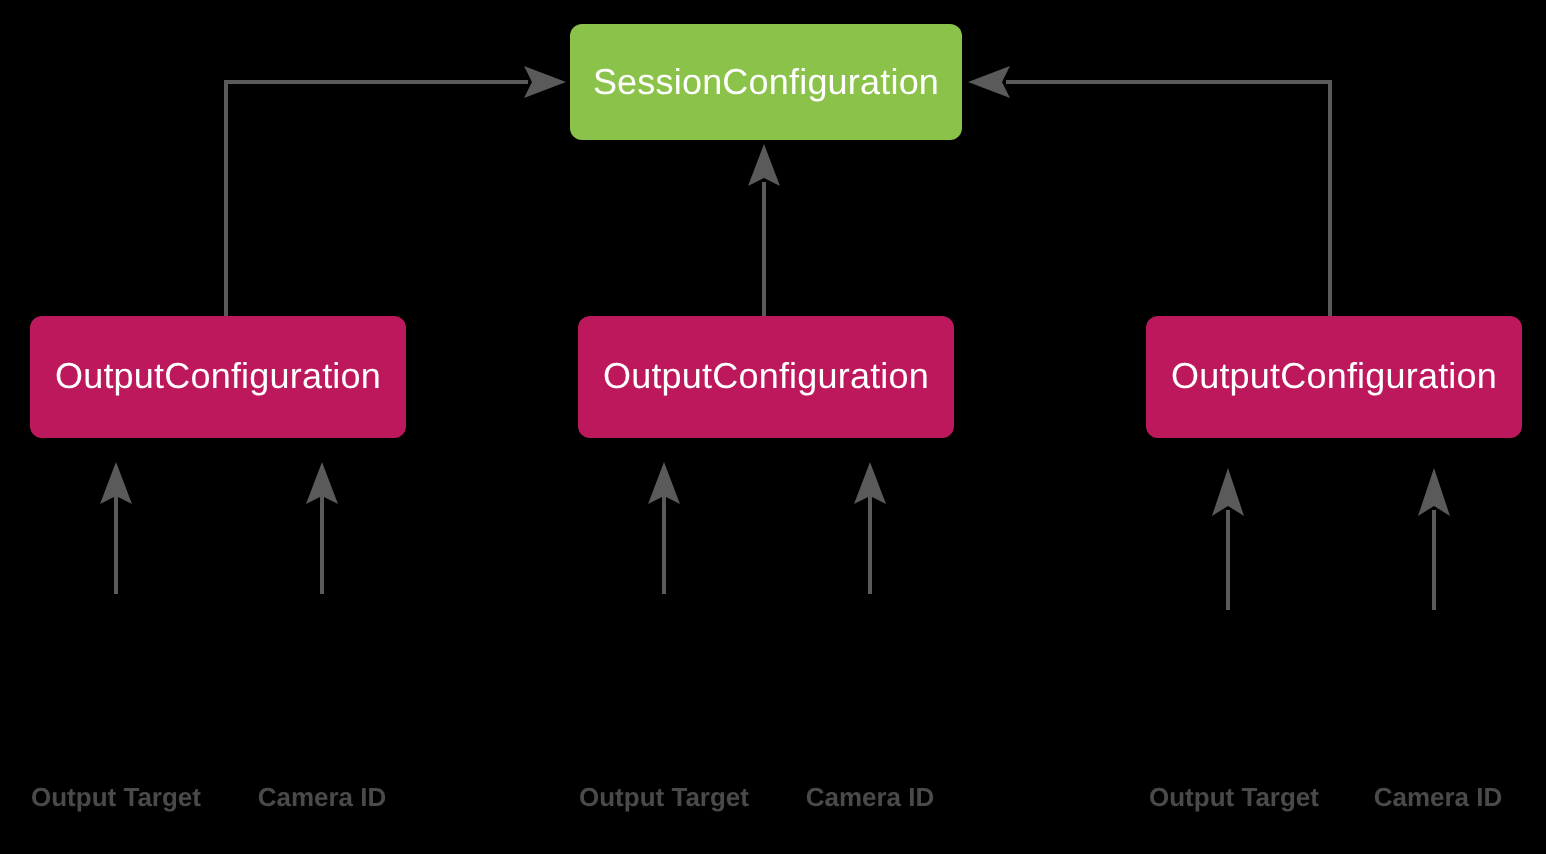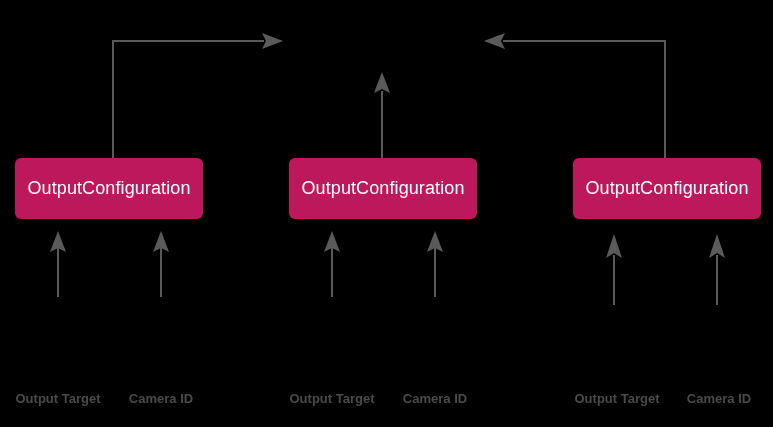--- a/index.html
+++ b/index.html
@@ -106,20 +106,23 @@
     <g>
       <path class="edge-line" d="M614,305 L614,255"></path>
       <polygon class="arrow-head" points="614,234 606,258 614,253 622,258"></polygon>
     </g>
     <g>
       <path class="edge-line" d="M717,305 L717,255"></path>
       <polygon class="arrow-head" points="717,234 709,258 717,253 725,258"></polygon>
     </g>
   </svg>
 
+  <div class="node session" style="left:285px; top:12px; width:196px; height:58px;">
+    <span class="node-label">SessionConfiguration</span>
+  </div>
 
   <div class="node output" style="left:15px; top:158px; width:188px; height:61px;">
     <span class="node-label">OutputConfiguration</span>
   </div>
 
   <div class="node output" style="left:289px; top:158px; width:188px; height:61px;">
     <span class="node-label">OutputConfiguration</span>
   </div>
 
   <div class="node output" style="left:573px; top:158px; width:188px; height:61px;">

